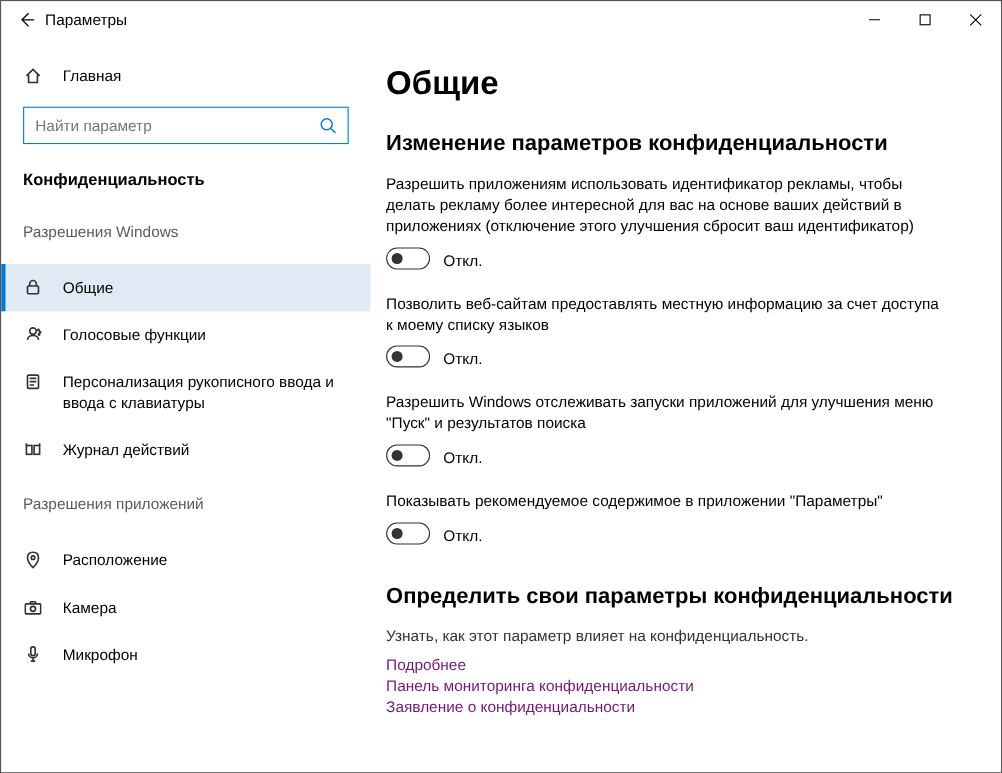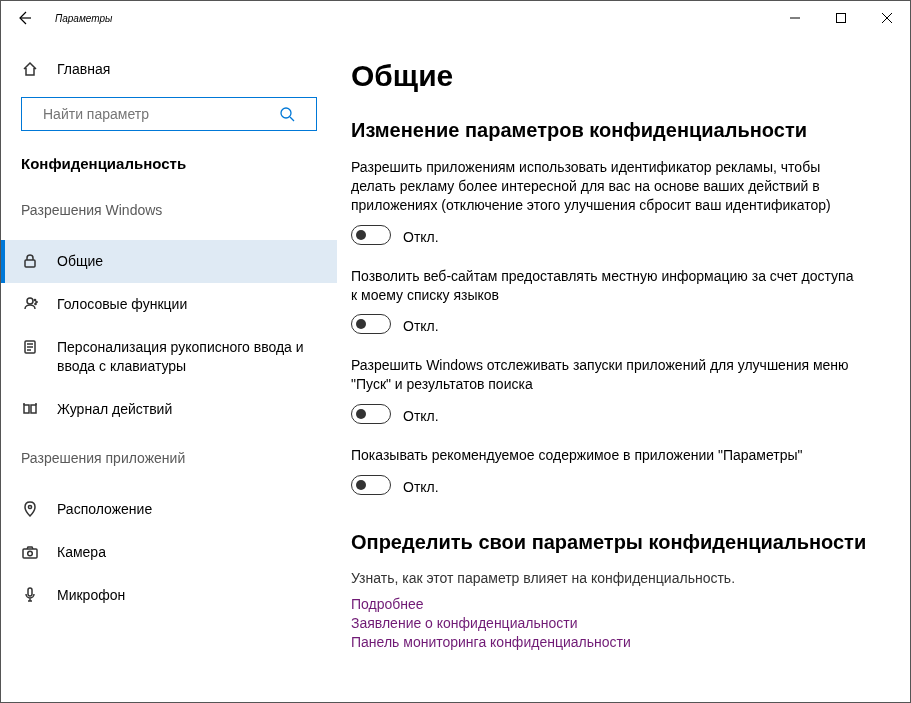--- a/index.html
+++ b/index.html
@@ -1,32 +1,32 @@
 <!DOCTYPE html>
 <html><head>
 <meta charset="utf-8">
 <style>
   * { box-sizing: border-box; }
   html, body { margin: 0; padding: 0; font-family: "Segoe UI", Tahoma, sans-serif; font-size: 14px; color: #000; background: #fff; }
   .window { width: 911px; height: 703px; border: 1px solid #555; position: relative; overflow: hidden; display: flex; flex-direction: column; background: #fff; }
   
   .titlebar { height: 34px; display: flex; align-items: center; padding-left: 6px; }
   .titlebar .back { width: 34px; height: 34px; display: flex; align-items: center; justify-content: center; }
-  .titlebar .title { margin-left: 14px; font-size: 10px; font-style: italic; }
+  .titlebar .title { font-size: 14px; }
   .titlebar .spacer { flex: 1; }
   .titlebar .winbtn { width: 46px; height: 34px; display: flex; align-items: center; justify-content: center; }
   .titlebar svg { width: 12px; height: 12px; }
   .titlebar .back svg { width: 16px; height: 16px; }
   
   .body { flex: 1; display: flex; overflow: hidden; }
   .sidebar { width: 336px; padding-top: 16px; overflow-y: auto; position: relative; }
   .sidebar .home { display: flex; align-items: center; padding: 10px 20px; gap: 18px; }
   .sidebar .home .icon { width: 18px; display: flex; justify-content: center; }
   .sidebar .search-wrap { padding: 10px 20px 14px; }
-  .sidebar .search { width: 296px; height: 34px; border: 1px solid #0078d7; display: flex; align-items: center; padding: 0 21px; background: #fff; }
+  .sidebar .search { width: 296px; height: 34px; border: 1px solid #0078d7; display: flex; align-items: center; padding: 0 10px; background: #fff; }
   .sidebar .search input { flex: 1; border: none; outline: none; font-size: 14px; padding: 0; background: transparent; }
   .sidebar .search .sicon { width: 16px; height: 16px; color: #0078d7; }
   .sidebar .cat { padding: 10px 20px; font-size: 15px; font-weight: 600; }
   .sidebar .group { padding: 20px 20px 22px; color: #5a5a5a; font-size: 14px; }
   .sidebar .item { display: flex; align-items: flex-start; padding: 12px 20px 12px 20px; gap: 18px; position: relative; }
   .sidebar .item.active { background: #dfeaf4; }
   .sidebar .item.active::before { content: ""; position: absolute; left: 0; top: 0; bottom: 0; width: 4px; background: #0078d7; }
   .sidebar .item .icon { width: 18px; display: flex; justify-content: center; padding-top: 1px; flex-shrink: 0; }
   .sidebar .item .label { flex: 1; line-height: 1.35; }
   .sidebar svg { width: 16px; height: 16px; fill: none; stroke: #333; stroke-width: 1.5; }
@@ -204,18 +204,18 @@
         <div class="toggle-row">
           <div class="toggle"></div>
           <span class="toggle-label">Откл.</span>
         </div>
       </div>
 
       <div class="section2">
         <h2>Определить свои параметры конфиденциальности</h2>
         <div class="sub">Узнать, как этот параметр влияет на конфиденциальность.</div>
         <div class="link">Подробнее</div>
+        <div class="link">Панель мониторинга конфиденциальности</div>
         <div class="link">Заявление о конфиденциальности</div>
-        <div class="link">Панель мониторинга конфиденциальности</div>
       </div>
     </div>
   </div>
 </div>
 
 </body></html>

